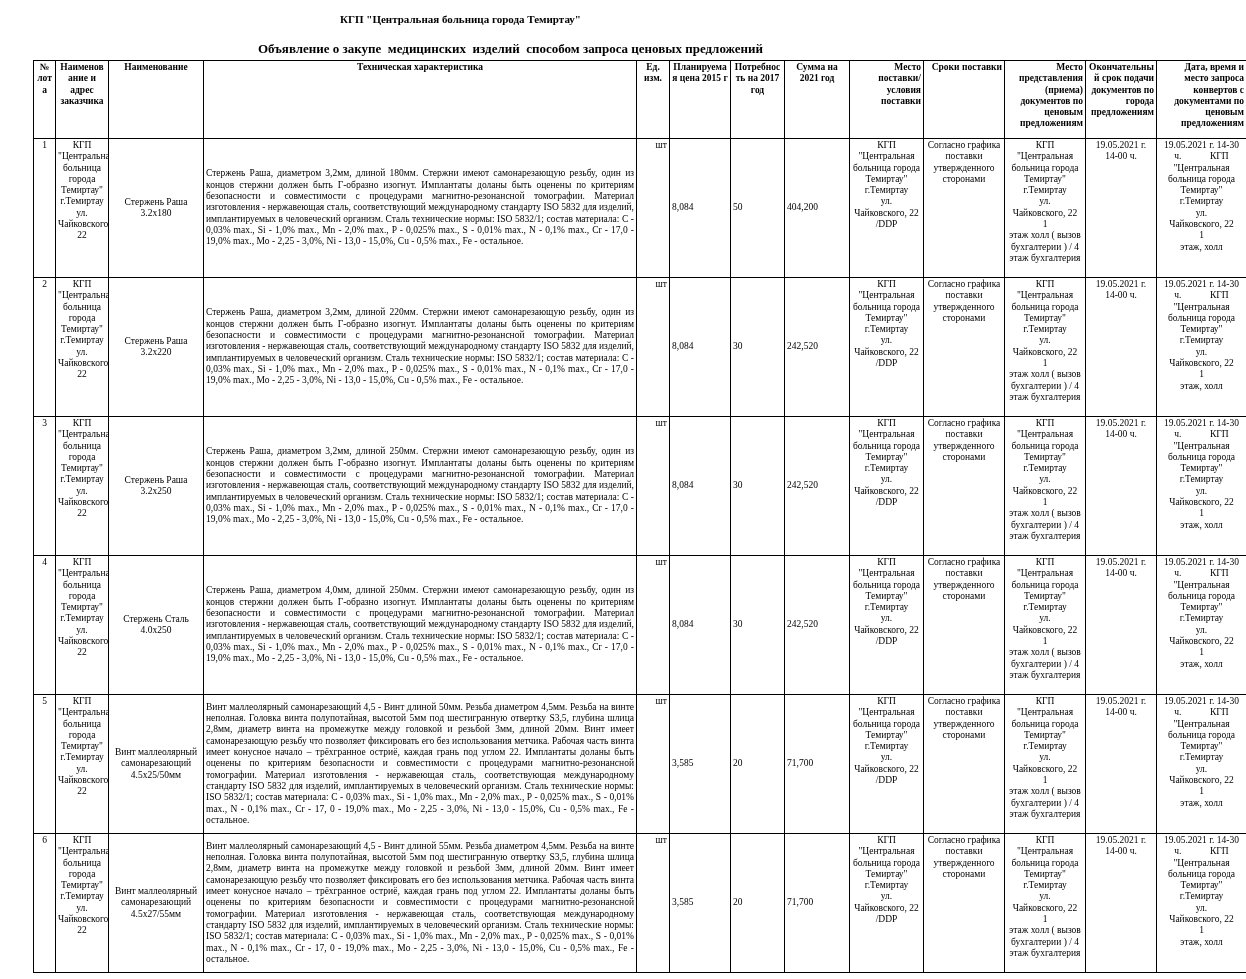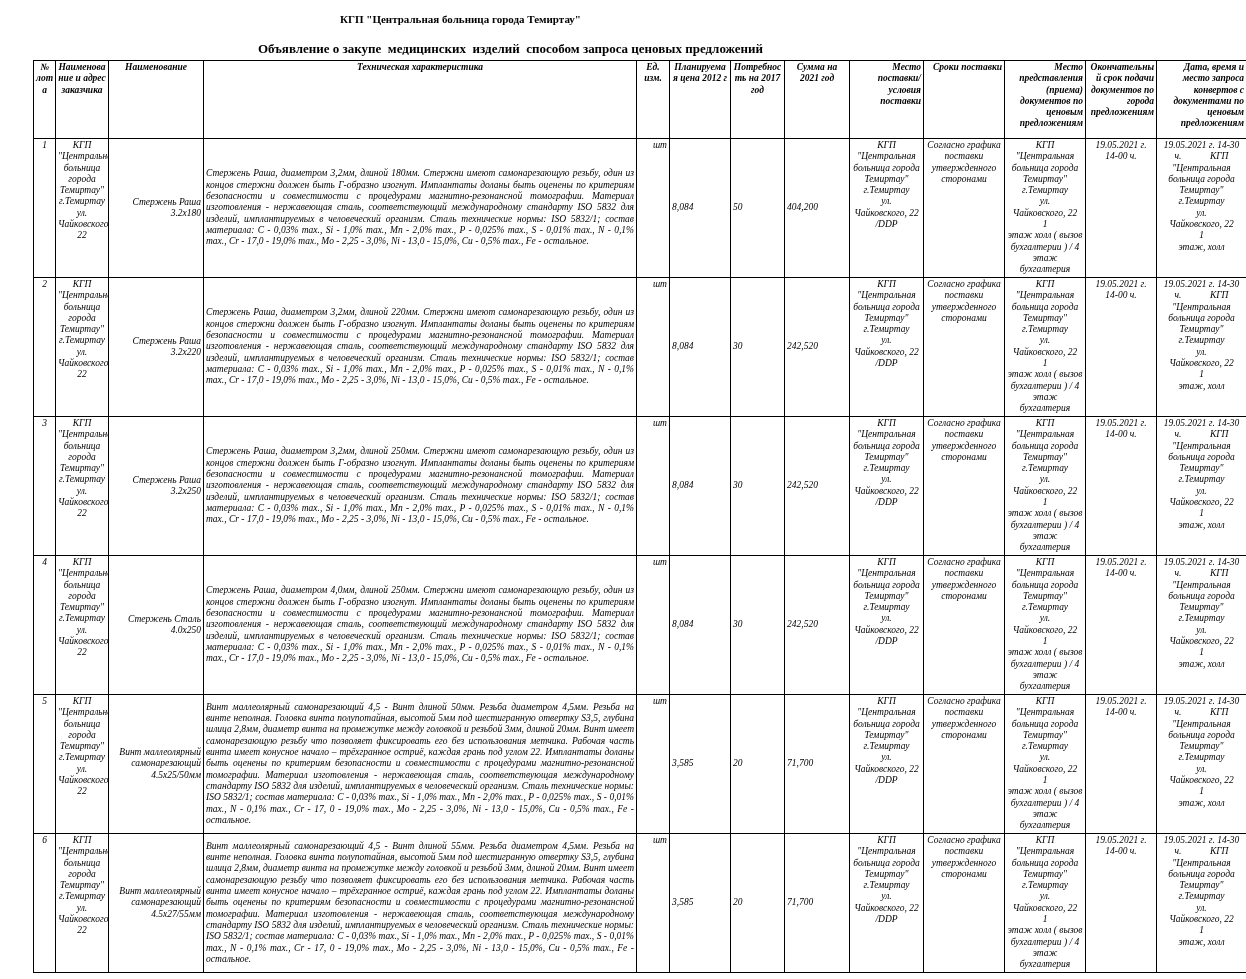--- a/index.html
+++ b/index.html
@@ -12,38 +12,38 @@
   .doc-title{
     position:absolute;left:340px;top:13px;
     font-size:11px;font-weight:bold;white-space:pre;
   }
   .doc-subtitle{
     position:absolute;left:258px;top:41px;
     font-size:13px;font-weight:bold;white-space:pre;
   }
   table.main{
     position:absolute;left:33px;top:60px;
-    width:1213px;border-collapse:collapse;table-layout:fixed;font-style:italic;
+    width:1213px;border-collapse:collapse;table-layout:fixed;
   }
   table.main th, table.main td{
     border:1px solid #000;
     font-size:9.5px;line-height:1.19;
     padding:1px 2px;
     overflow:hidden;
   }
   table.main th{
     font-weight:bold;vertical-align:top;text-align:center;
     overflow-wrap:break-word;word-break:break-word;
   }
   table.main th.hl{text-align:right;}
   tr.hdr{height:78px;}
   tr.row{height:139px;}
   td.c1{text-align:center;vertical-align:top;}
   td.c2{text-align:center;vertical-align:top;white-space:pre-line;}
-  td.c3{text-align:right;vertical-align:middle;white-space:pre-line;}
+  td.c3{text-align:center;vertical-align:middle;white-space:pre-line;}
   td.c4{text-align:justify;vertical-align:middle;padding:2px 4px;}
   td.c5{text-align:right;vertical-align:top;}
   td.c6,td.c7,td.c8{vertical-align:middle;}
   td.c9,td.c10,td.c11,td.c12,td.c13{
     text-align:center;vertical-align:top;white-space:pre-line;
     overflow-wrap:break-word;
   }
 </style>
 </head>
 <body>
@@ -68,21 +68,21 @@
         <col style="width:71px">
         <col style="width:90px">
     </colgroup>
     <thead>
       <tr class="hdr">
         <th>№ лота</th>
         <th>Наименование и адрес заказчика</th>
         <th>Наименование</th>
         <th>Техническая характеристика</th>
         <th>Ед. изм.</th>
-        <th>Планируемая цена 2012 г</th>
+        <th>Планируемая цена 2015 г</th>
         <th>Потребность на 2017 год</th>
         <th>Сумма на 2021 год</th>
         <th class="hl">Место поставки/условия поставки</th>
         <th class="hl">Сроки поставки</th>
         <th class="hl">Место представления (приема) документов по ценовым предложениям</th>
         <th class="hl">Окончательный срок подачи документов по города предложениям</th>
         <th class="hl">Дата, время и место запроса конвертов с документами по ценовым предложениям</th>
       </tr>
     </thead>
     <tbody>

